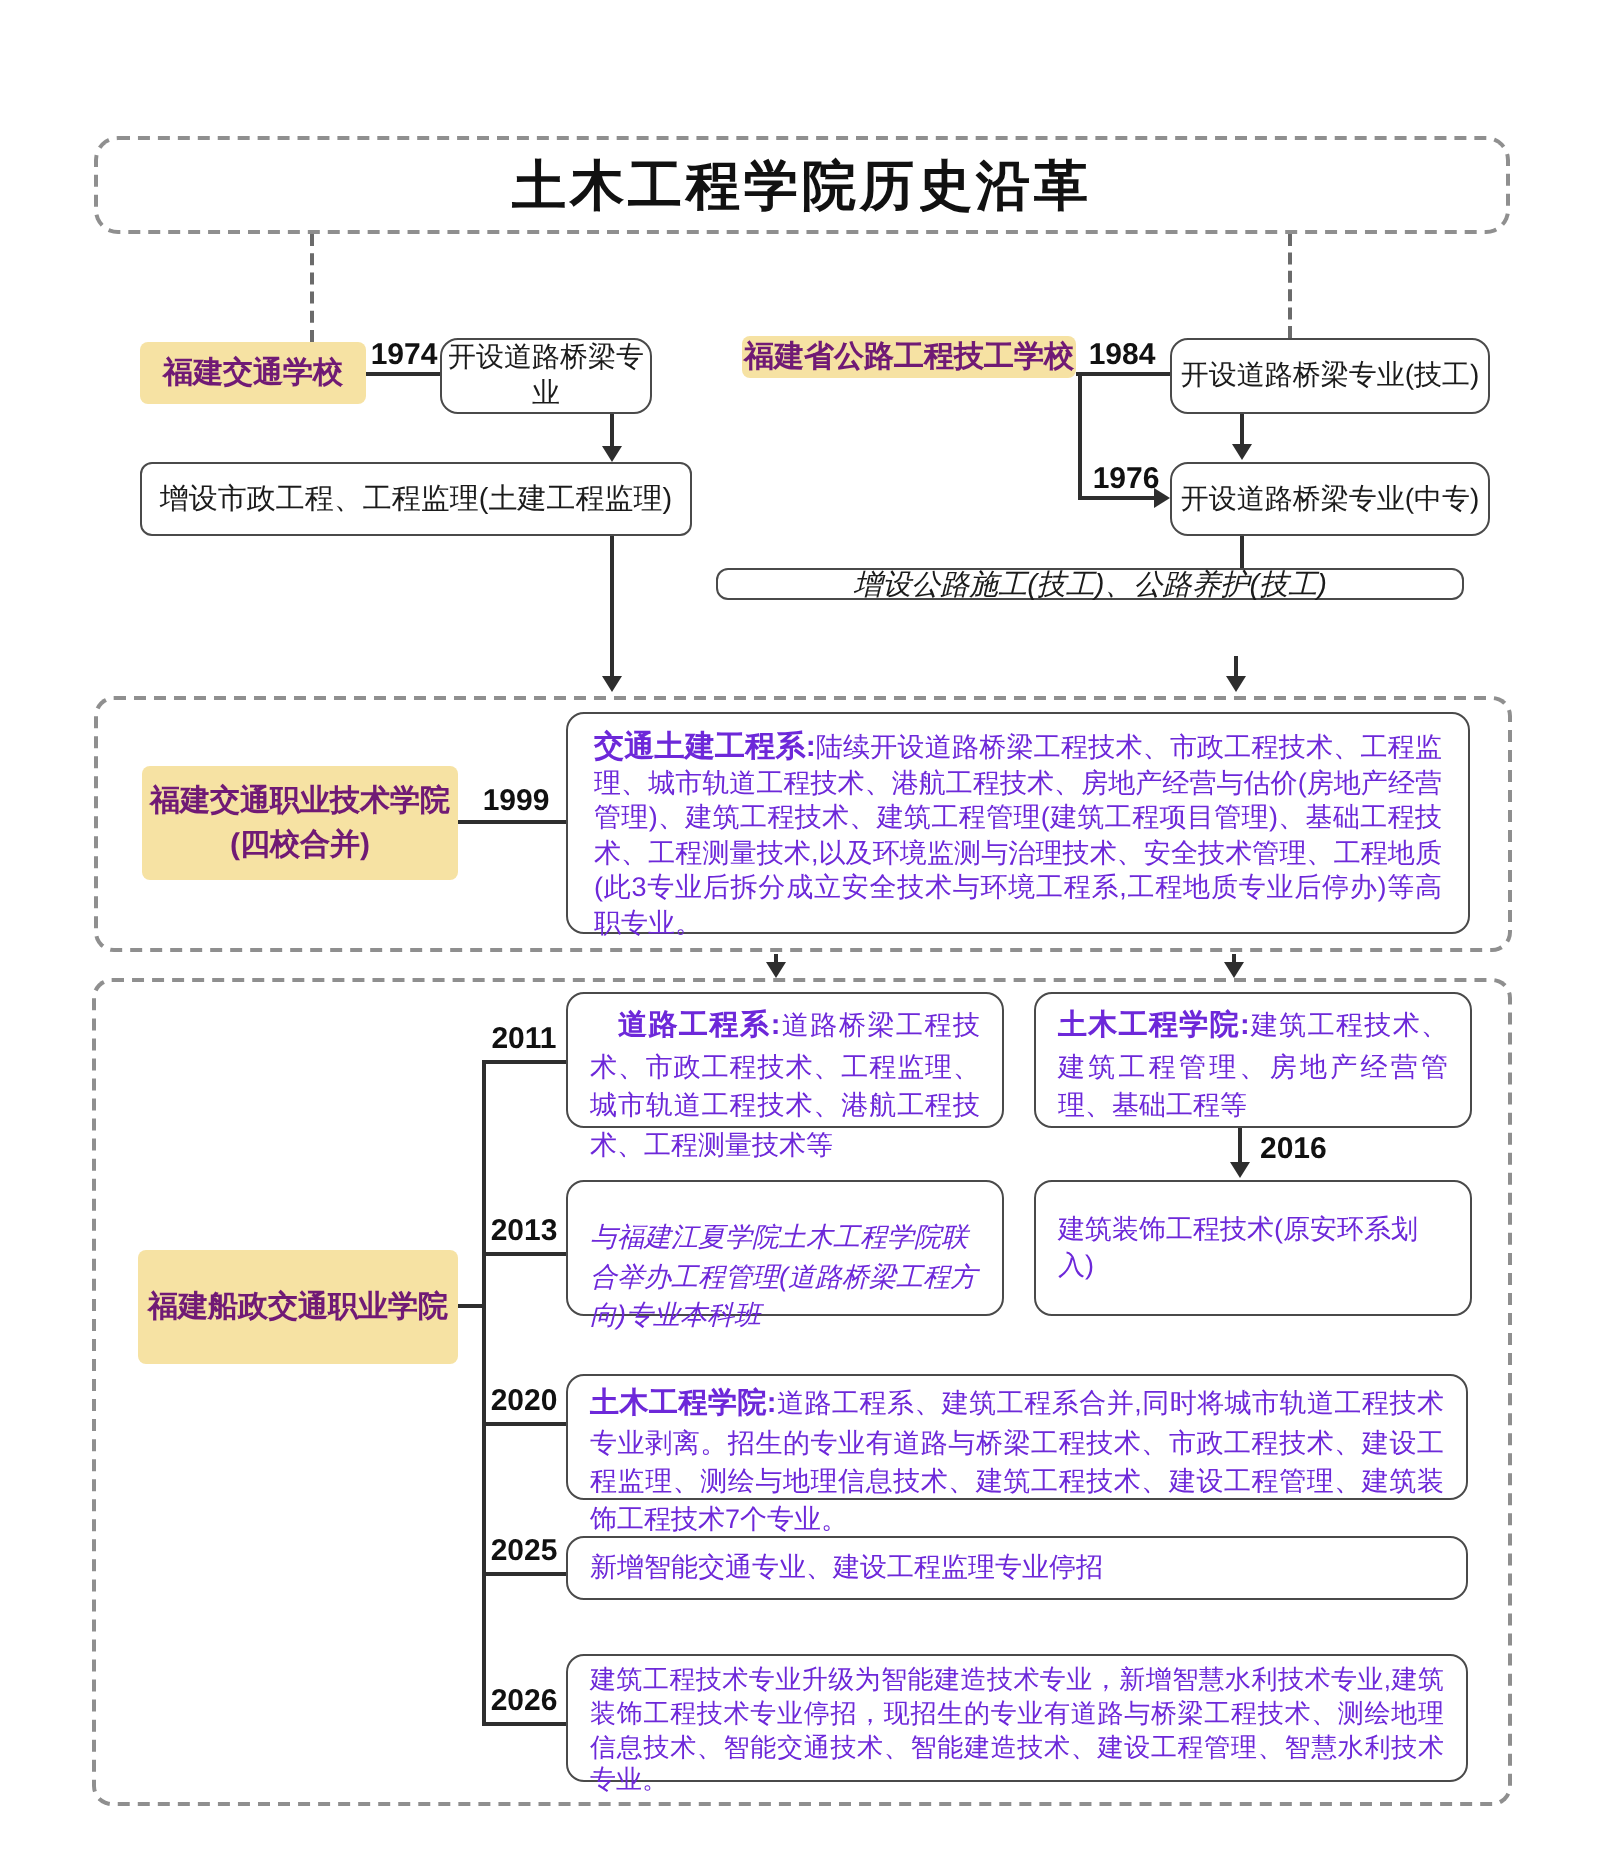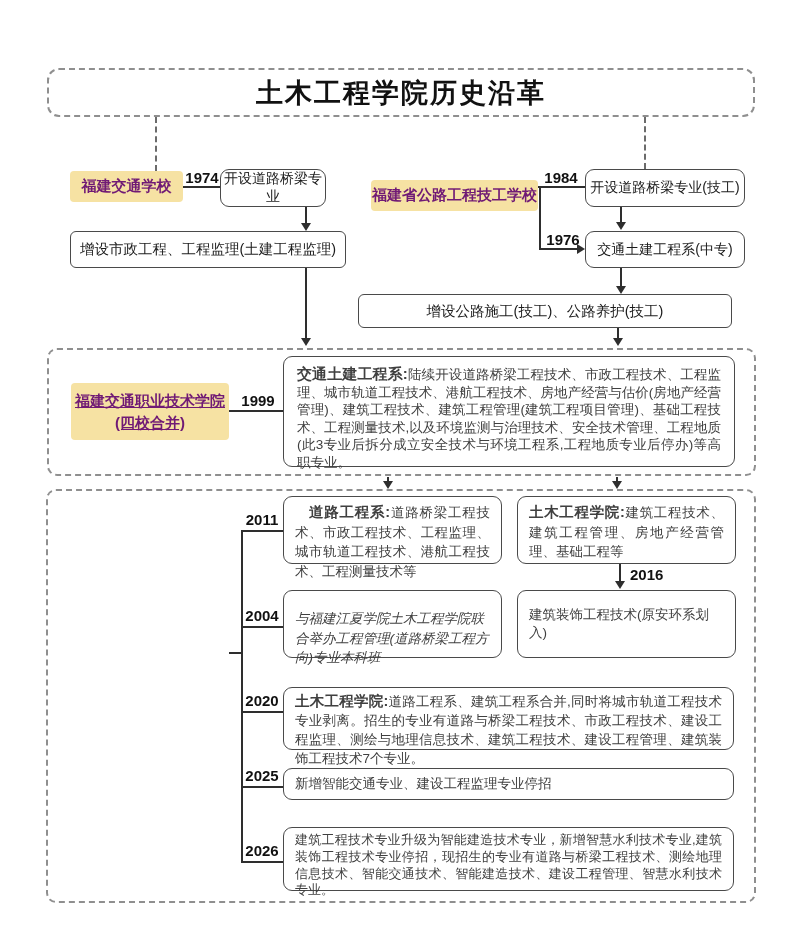--- a/index.html
+++ b/index.html
@@ -9,28 +9,28 @@
   }
   .abs{position:absolute;box-sizing:border-box;}
   
   .dashed{border:2px dashed #8f8f8f;border-radius:12px;background:transparent;}
   
   .title{display:flex;align-items:center;justify-content:center;
     font-size:27px;font-weight:bold;letter-spacing:2px;color:#111;}
   
   .hl{background:#F6E2A3;border-radius:4px;font-weight:bold;font-size:15px;
     display:flex;align-items:center;justify-content:center;text-align:center;color:#701a75;}
-  .hl .two{line-height:22px;text-decoration:underline;}
+  .hl .two{line-height:22px;}
   
   .box{background:#fff;border:1.5px solid #4a4a4a;border-radius:9px;
     display:flex;align-items:center;justify-content:center;
     font-size:14px;text-align:center;color:#1b1b1b;}
   .box.sq{border-radius:6px;font-size:14.5px;}
   .tbox{background:#fff;border:1.5px solid #4a4a4a;border-radius:9px;
-    display:block;text-align:justify;color:#404040;}
+    display:block;text-align:justify;color:#6d28d9;}
   .lead{font-weight:bold;}
   
   .vline,.hline{background:#2e2e2e;}
   .vline{width:2px;}
   .hline{height:2px;}
   .vdash{width:0;border-left:2px dashed #6b6b6b;}
   
   .ah-down{width:0;height:0;border-left:5px solid transparent;border-right:5px solid transparent;border-top:8px solid #2e2e2e;}
   .ah-right{width:0;height:0;border-top:5px solid transparent;border-bottom:5px solid transparent;border-left:8px solid #2e2e2e;}
   
@@ -58,44 +58,44 @@
     <span>开设道路桥梁专业</span>
   </div>
   <div class="abs vline" style="left:305px;top:207px;height:17px;"></div>
   <div class="abs ah-down" style="left:301px;top:223px;"></div>
   <div class="abs box sq" style="left:70px;top:231px;width:276px;height:37px;">
     <span>增设市政工程、工程监理(土建工程监理)</span>
   </div>
   <div class="abs vline" style="left:305px;top:268px;height:71px;"></div>
   <div class="abs ah-down" style="left:301px;top:338px;"></div>
 
-  <div class="abs hl" style="left:371px;top:180px;width:167px;height:31px;">
+  <div class="abs hl" style="left:371px;top:168px;width:167px;height:21px;">
     <span>福建省公路工程技工学校</span>
   </div>
   <div class="abs hline" style="left:538px;top:186px;width:47px;"></div>
   <div class="abs year" style="left:541px;top:169px;width:40px;">
     <span>1984</span>
   </div>
   <div class="abs vline" style="left:539px;top:186px;height:64px;"></div>
   <div class="abs hline" style="left:539px;top:248px;width:38px;"></div>
   <div class="abs ah-right" style="left:577px;top:244px;"></div>
   <div class="abs year" style="left:543px;top:231px;width:40px;">
     <span>1976</span>
   </div>
   <div class="abs box" style="left:585px;top:169px;width:160px;height:38px;">
     <span>开设道路桥梁专业(技工)</span>
   </div>
   <div class="abs vline" style="left:620px;top:207px;height:16px;"></div>
   <div class="abs ah-down" style="left:616px;top:222px;"></div>
   <div class="abs box" style="left:585px;top:231px;width:160px;height:37px;">
-    <span>交通土建工程系(中专)</span>
+    <span>开设道路桥梁专业(中专)</span>
   </div>
   <div class="abs vline" style="left:620px;top:268px;height:19px;"></div>
   <div class="abs ah-down" style="left:616px;top:286px;"></div>
-  <div class="abs box sq" style="left:358px;top:294px;width:374px;height:34px;">
+  <div class="abs box sq" style="left:358px;top:284px;width:374px;height:16px;font-style:italic;">
     <span>增设公路施工(技工)、公路养护(技工)</span>
   </div>
   <div class="abs vline" style="left:617px;top:328px;height:11px;"></div>
   <div class="abs ah-down" style="left:613px;top:338px;"></div>
 
   <div class="abs dashed" style="left:47px;top:348px;width:709px;height:128px;border-radius:10px;"></div>
   <div class="abs hl" style="left:71px;top:383px;width:158px;height:57px;">
     <div class="two">
       <div>福建交通职业技术学院</div>
       <div>(四校合并)</div>
@@ -122,35 +122,38 @@
     <span class="lead" style="font-size:14.5px;">土木工程学院:</span><span>建筑工程技术、建筑工程管理、房地产经营管理、基础工程等</span>
   </div>
 
   <div class="abs vline" style="left:241px;top:530px;height:333px;"></div>
   <div class="abs hline" style="left:241px;top:530px;width:42px;"></div>
   <div class="abs year" style="left:241px;top:511px;width:42px;">
     <span>2011</span>
   </div>
   <div class="abs hline" style="left:241px;top:626px;width:42px;"></div>
   <div class="abs year" style="left:241px;top:607px;width:42px;">
-    <span>2004</span>
+    <span>2013</span>
   </div>
   <div class="abs hline" style="left:241px;top:711px;width:42px;"></div>
   <div class="abs year" style="left:241px;top:692px;width:42px;">
     <span>2020</span>
   </div>
   <div class="abs hline" style="left:241px;top:786px;width:42px;"></div>
   <div class="abs year" style="left:241px;top:767px;width:42px;">
     <span>2025</span>
   </div>
   <div class="abs hline" style="left:241px;top:861px;width:42px;"></div>
   <div class="abs year" style="left:241px;top:842px;width:42px;">
     <span>2026</span>
   </div>
 
+  <div class="abs hl" style="left:69px;top:625px;width:160px;height:57px;">
+    <span>福建船政交通职业学院</span>
+  </div>
   <div class="abs hline" style="left:229px;top:652px;width:12px;"></div>
 
   <div class="abs tbox" style="left:283px;top:590px;width:219px;height:68px;padding:18px 11px;font-size:13.5px;line-height:19.5px;text-align:left;font-style:italic;">
     <span>与福建江夏学院土木工程学院联合举办工程管理(道路桥梁工程方向)专业本科班</span>
   </div>
 
   <div class="abs vline" style="left:619px;top:564px;height:18px;"></div>
   <div class="abs ah-down" style="left:615px;top:581px;"></div>
   <div class="abs year" style="left:630px;top:566px;width:44px;text-align:left;">
     <span>2016</span>

